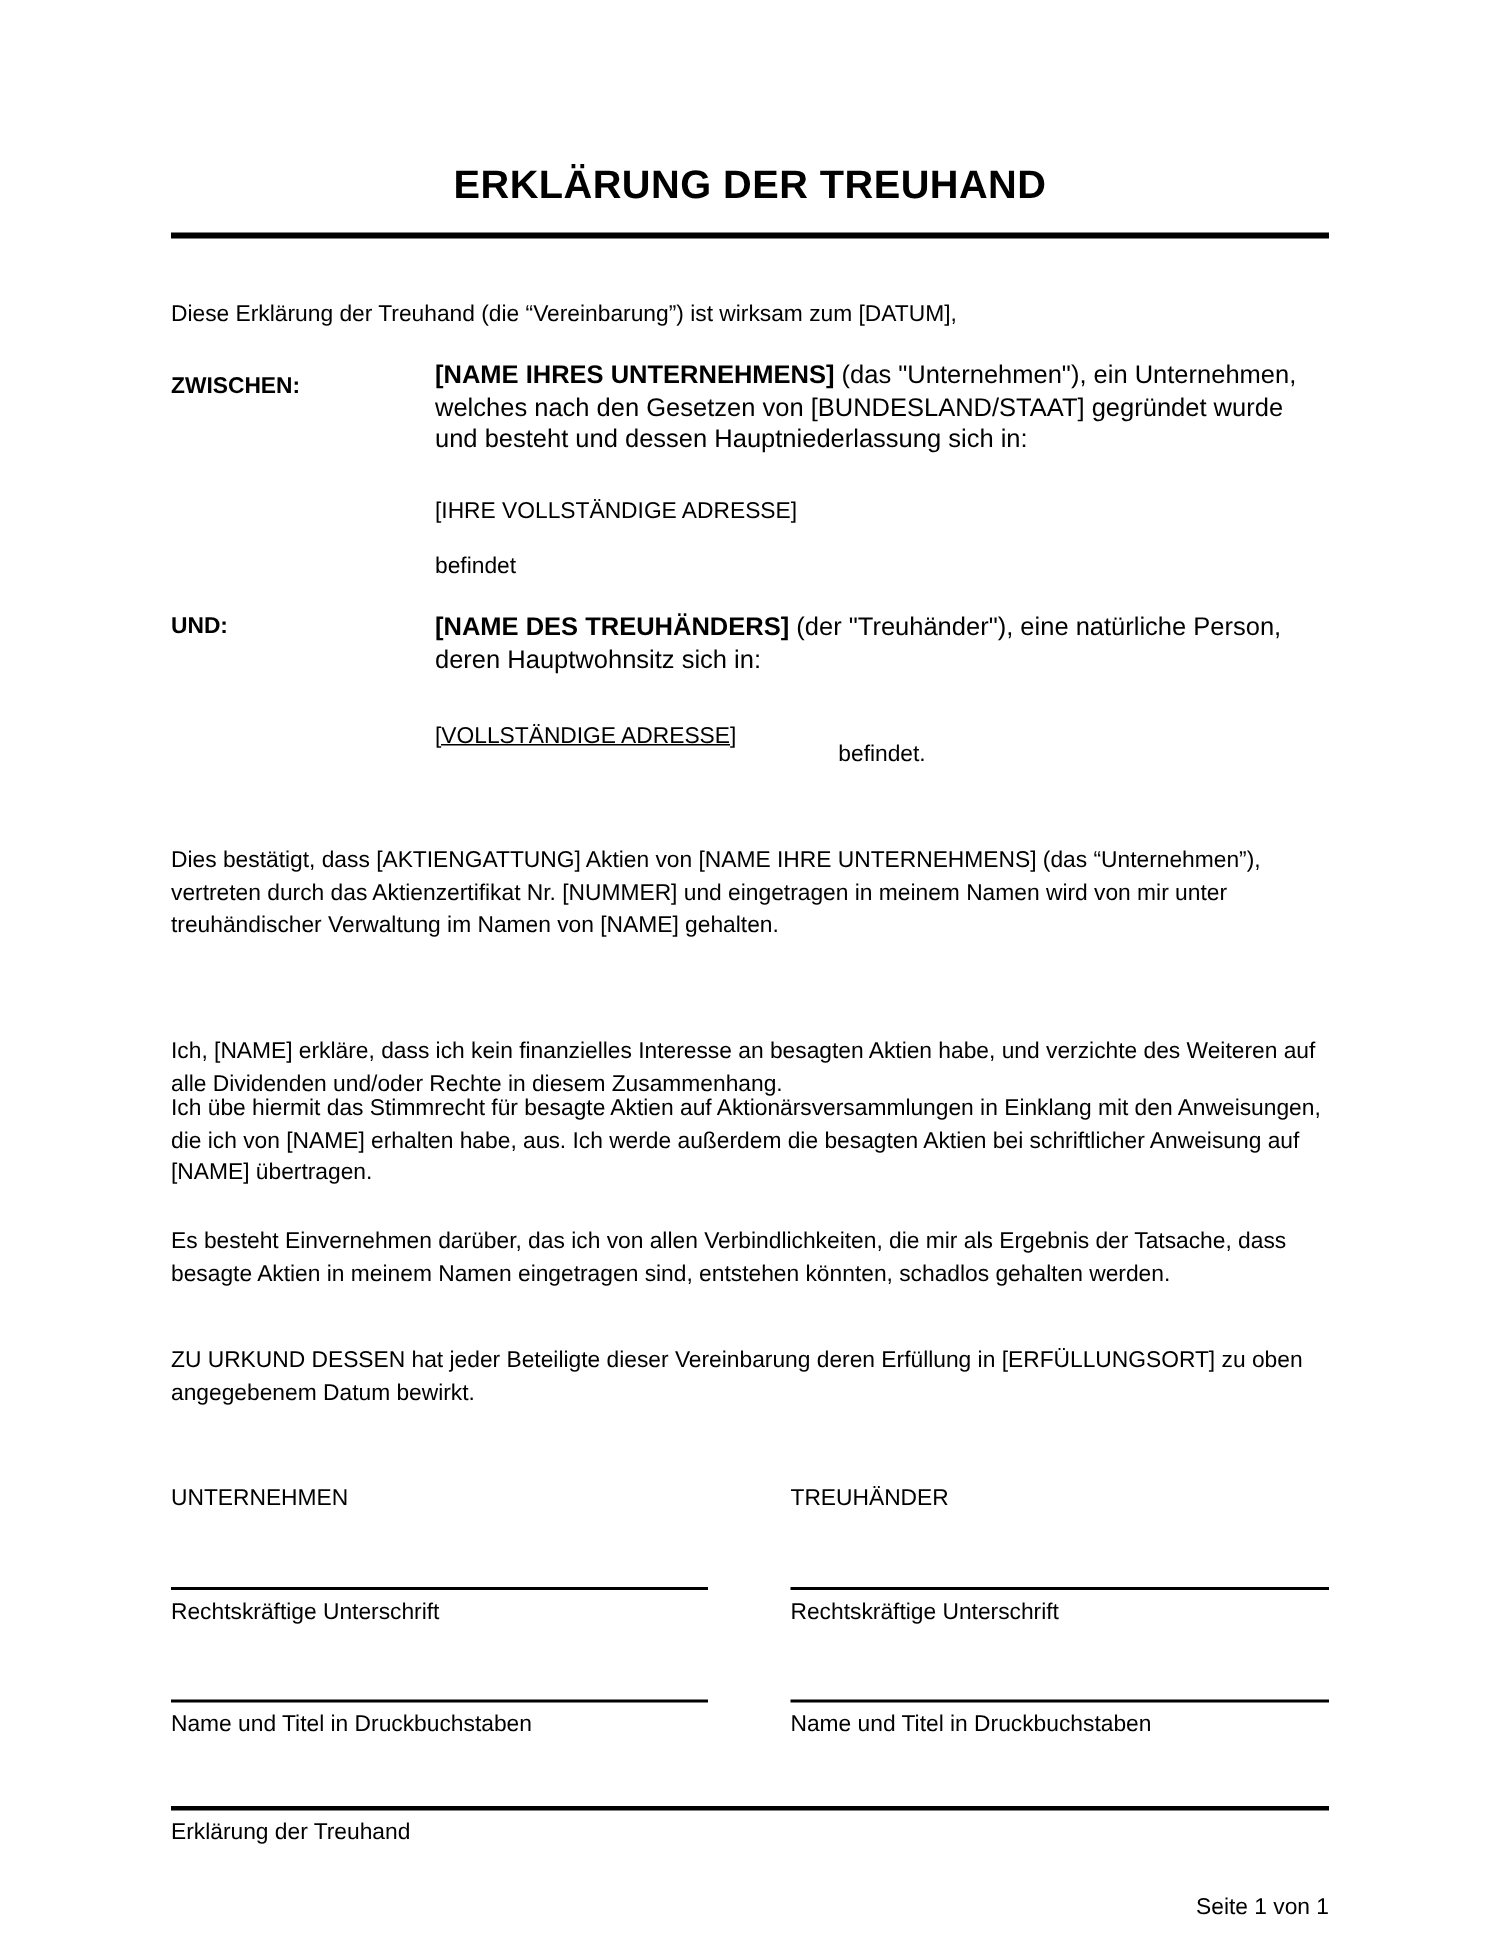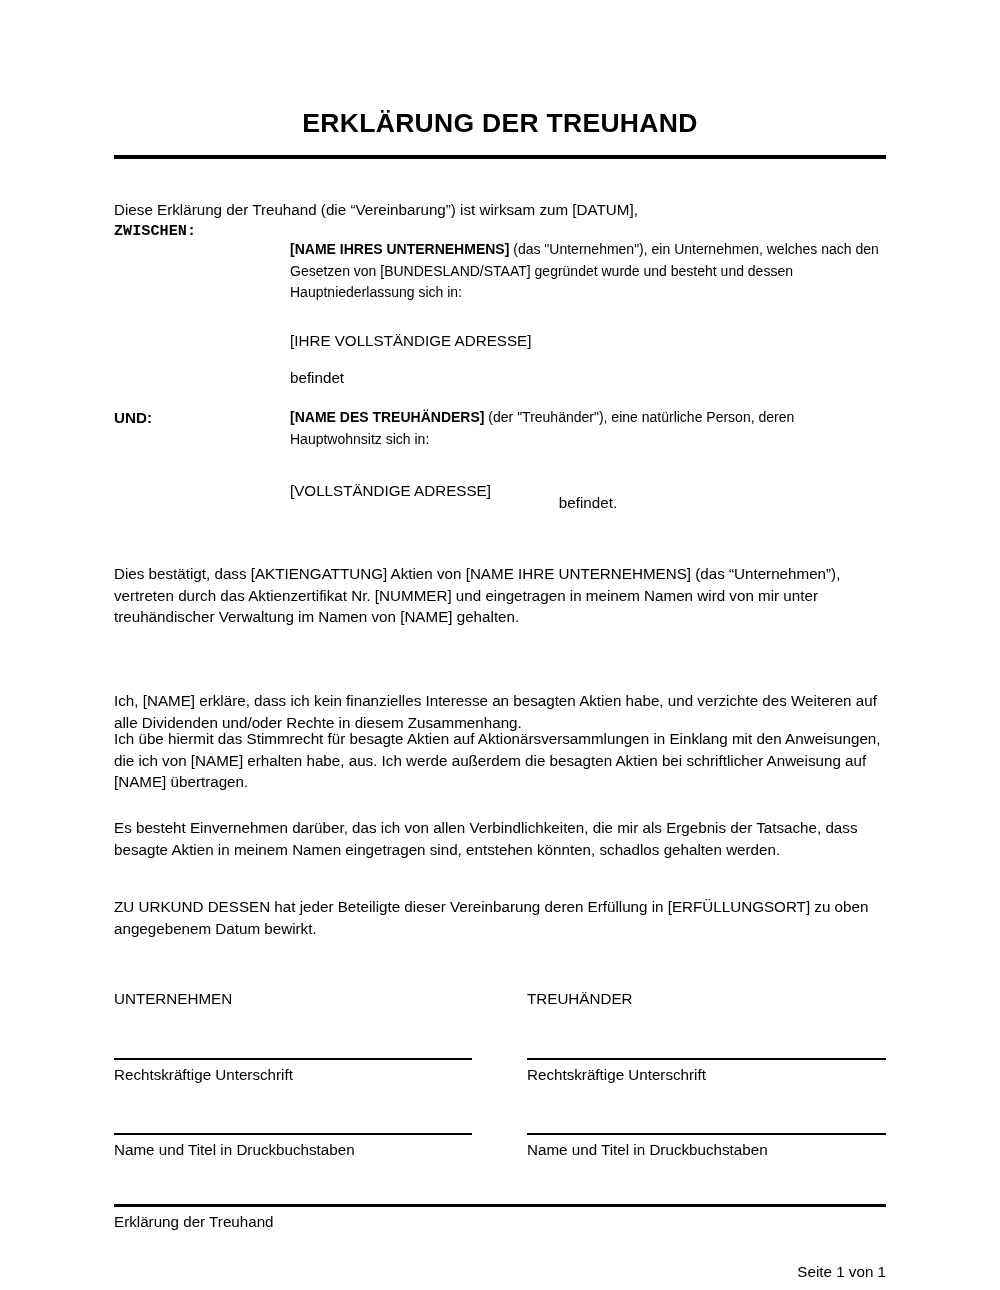--- a/index.html
+++ b/index.html
@@ -67,41 +67,41 @@
     left: 0;
     width: 170px;
     font-size: 15.2px;
     line-height: 21.5px;
     font-weight: bold;
   }
   .party-body {
     position: absolute;
     left: 176px;
     width: 596px;
-    font-size: 14px;
+    font-size: 17px;
     line-height: 21.5px;
   }
   .party-sub {
     position: absolute;
     left: 176px;
     width: 596px;
     font-size: 15.2px;
     line-height: 21.5px;
     margin-top: 16px;
   }
   .bold { font-weight: bold; }
 
-  .zw-label  { top: 221px; font-family: Liberation Mono, monospace; }
+  .zw-label  { top: 247px; }
   .zw-body   { top: 239px; }
   .zw-addr   { top: 314px; }
   .zw-bef    { top: 351px; }
 
   .und-label { top: 407px; }
   .und-body  { top: 407px; }
-  .und-addr  { top: 464px; }
+  .und-addr  { top: 464px; text-decoration: underline; }
   .und-bef   { top: 476px; text-align: center; }
 
   
   .p1 { top: 563px; }
   .p2 { top: 690px; }
   .p3 { top: 728px; }
   .p4 { top: 817px; }
   .p5 { top: 896px; }
 
   

